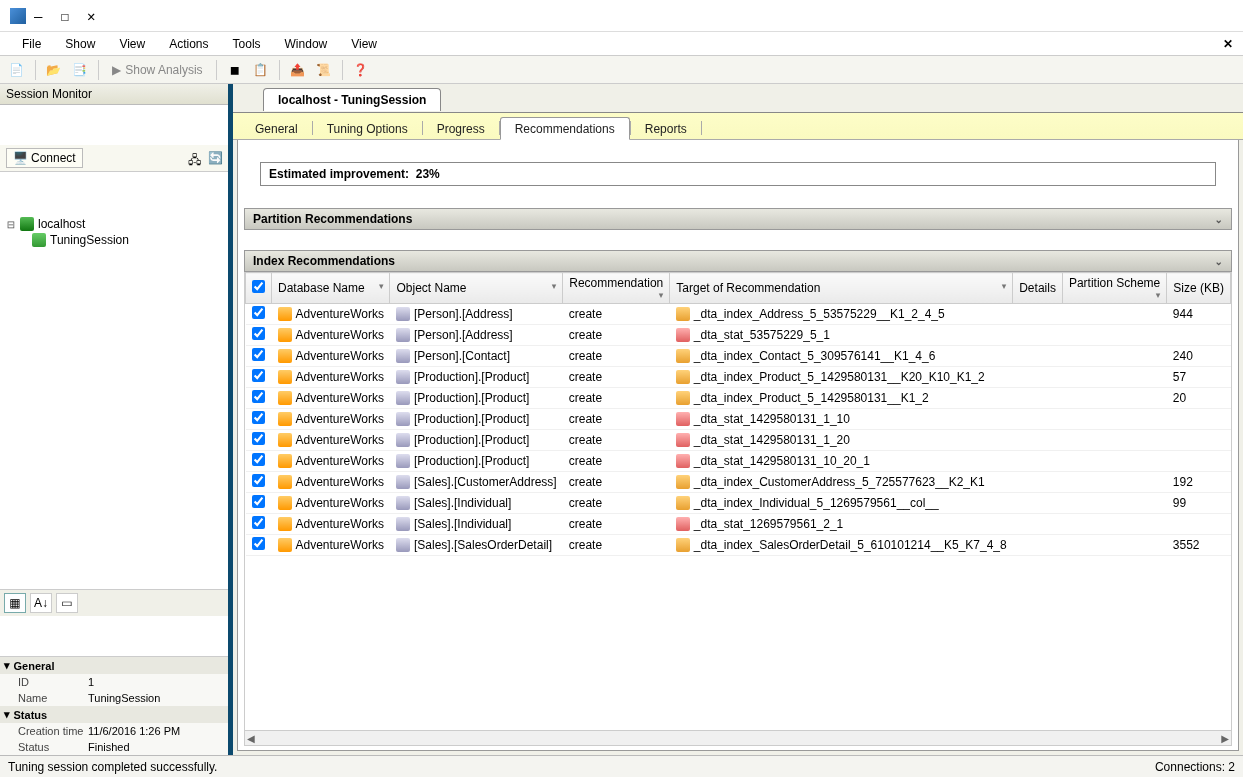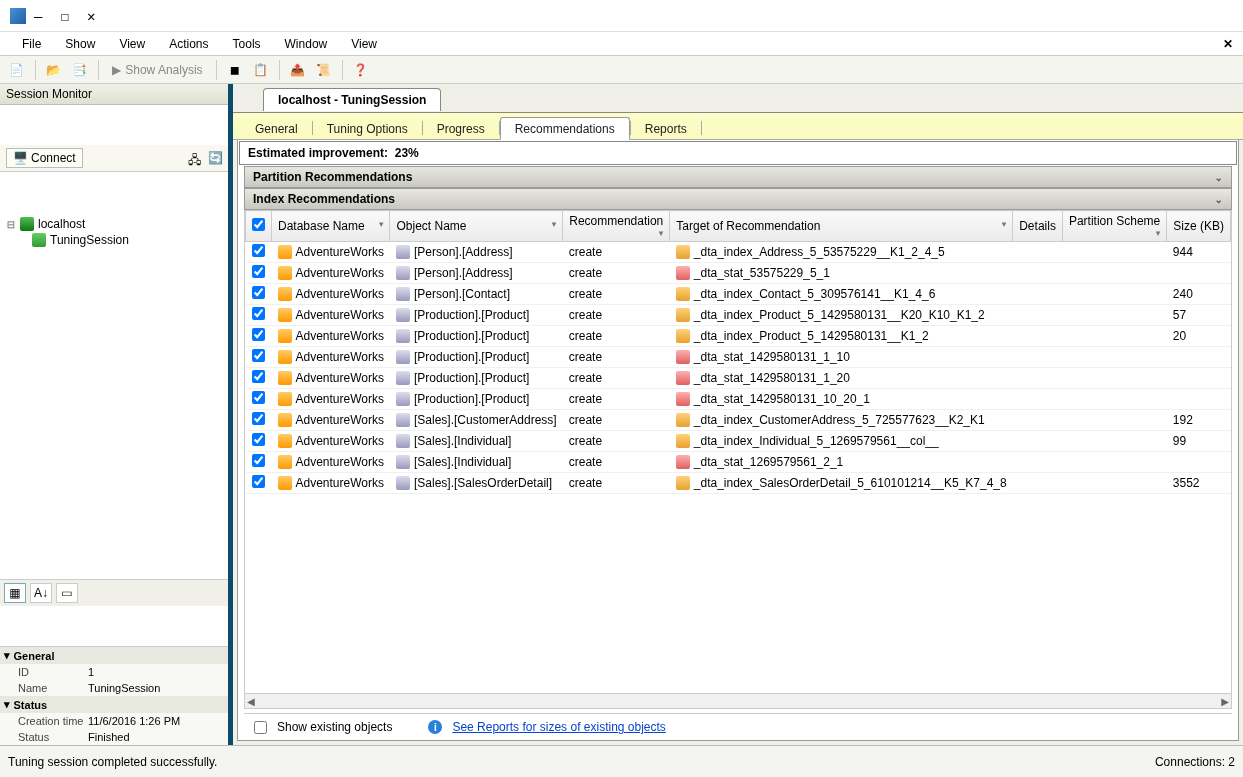--- a/index.html
+++ b/index.html
@@ -34,38 +34,38 @@
 .props .row .k { width: 70px; color: #444; }
 .props .row .v { color: #000; }
 .content { flex: 1; display: flex; flex-direction: column; background: #f0f0e8; min-width: 0; }
 .session-tab-row { display: flex; align-items: flex-start; padding: 4px 0 0 30px; height: 28px; }
 .session-tab { background: #fff; border: 1px solid #888; border-bottom: none; border-radius: 4px 4px 0 0; padding: 4px 14px; font-weight: bold; font-size: 12px; }
 .tabbar { display: flex; align-items: flex-end; background: linear-gradient(#fdfdc8,#fafac0); border-top: 1px solid #888; border-bottom: 1px solid #aaa; padding: 4px 8px 0 8px; height: 28px; }
 .tabbar .tab { padding: 4px 14px 3px 14px; cursor: pointer; color: #222; position: relative; }
 .tabbar .sep { width:1px; height:14px; background:#aaa; align-self:center; }
 .tabbar .tab.active { background: #fff; border: 1px solid #999; border-bottom: 1px solid #fff; border-radius: 3px 3px 0 0; margin-bottom: -1px; }
 .workarea { flex: 1; background: #fff; display: flex; flex-direction: column; border: 1px solid #999; border-top: none; margin: 0 4px 4px 4px; min-height: 0; }
-.improvement { border: 1px solid #888; margin: 1px; padding: 4px 8px; font-weight: bold; }
+.improvement { border: 1px solid #888; margin: 22px; padding: 4px 8px; font-weight: bold; }
 .section-hdr { background: linear-gradient(#e8e8e0,#c8c8c0); border: 1px solid #999; margin: 0 6px; padding: 3px 8px; font-weight: bold; display: flex; justify-content: space-between; align-items:center; }
 .section-hdr .chev { font-size: 10px; color: #555; }
 .grid-wrap { flex: 1; margin: 0 6px; border-left: 1px solid #ccc; border-right: 1px solid #ccc; overflow: auto; min-height: 0; }
 table.grid { border-collapse: collapse; width: 100%; font-size: 12px; }
 table.grid th { background: linear-gradient(#fafafa,#eaeaea); border: 1px solid #ccc; padding: 3px 6px; text-align: left; font-weight: normal; position: sticky; top: 0; white-space: nowrap; }
 table.grid th .drop { float: right; color: #777; font-size: 9px; margin-left: 6px; }
 table.grid td { padding: 2px 6px; border-bottom: 1px solid #f0f0f0; white-space: nowrap; }
 .chk { width: 13px; height: 13px; }
 .dbicon, .objicon, .tgticon { display:inline-block; width:14px; height:14px; vertical-align:middle; margin-right:4px; }
 .dbicon { background: linear-gradient(#fc6,#f90); border-radius:2px; }
 .objicon { background: linear-gradient(#dde,#99b); border-radius:2px; }
 .tgt-idx { background: linear-gradient(#ffd27a,#e8a030); border-radius:2px; }
 .tgt-stat { background: linear-gradient(#ffb0b0,#e06060); border-radius:2px; }
 .deflink { color: #0645cc; text-decoration: underline; cursor: pointer; }
 .footer-opts { display: flex; align-items: center; gap: 10px; padding: 6px 10px; border-top: 1px solid #ccc; margin: 0 6px; }
 .footer-opts .info-icon { width:14px; height:14px; border-radius:50%; background:#2a80d8; color:#fff; display:inline-flex; align-items:center; justify-content:center; font-size:10px; font-weight:bold; }
-.statusbar { height: 32px; border-top: 1px solid #bbb; display: flex; align-items: center; padding: 0 8px; font-size: 12px; background: #f4f4f0; }
+.statusbar { height: 22px; border-top: 1px solid #bbb; display: flex; align-items: center; padding: 0 8px; font-size: 12px; background: #f4f4f0; }
 .statusbar .spacer { flex: 1; }
 .ico-sm { width:14px; height:14px; display:inline-block; }
 .ico-db { background: linear-gradient(#5b5,#171); border-radius:2px; }
 .ico-sess { background: linear-gradient(#6c6,#393); border-radius:2px; }
 .scroll-shim { height: 16px; margin: 0 6px 4px 6px; border: 1px solid #ccc; background: #f0f0f0; display:flex; justify-content:space-between; align-items:center; padding:0 2px; color:#666; font-size:10px; }
 </style>
 </head>
 <body>
 
 <div class="titlebar">
@@ -179,21 +179,21 @@
         <span class="sep"></span>
     </div>
     <div class="workarea">
       <div class="improvement">
         <span>Estimated improvement:</span>&nbsp;&nbsp;<span>23%</span>
       </div>
       <div class="section-hdr">
         <span>Partition Recommendations</span>
         <span class="chev">⌄</span>
       </div>
-      <div class="section-hdr" style="margin-top:0;">
+      <div class="section-hdr" style="margin-top:20px;">
         <span>Index Recommendations</span>
         <span class="chev">⌄</span>
       </div>
       <div class="grid-wrap">
         <table class="grid">
           <thead>
               <tr id="grid-head">
                 <th style="width: 22px;"><input type="checkbox" class="chk" checked="" style=""></th>
                 <th>Database Name<span class="drop">▾</span></th>
                 <th>Object Name<span class="drop">▾</span></th>
@@ -338,27 +338,20 @@
                 <td>3552</td>
                 <td><span class="deflink">([ProductID</span></td>
               </tr>
             </tbody>
         </table>
       </div>
       <div class="scroll-shim">
           <span>◀</span>
           <span>▶</span>
         </div>
-      <div class="footer-opts">
-        <input type="checkbox" class="chk" style="">
-        <span>Show existing objects</span>
-        <span style="width:16px"></span>
-        <span class="info-icon">i</span>
-        <a class="deflink">See Reports for sizes of existing objects</a>
-      </div>
     </div>
   </div>
 </div>
 
 <div class="statusbar">
   <span>Tuning session completed successfully.</span>
   <span class="spacer"></span>
   <span>Connections: 2</span>
 </div>
 

